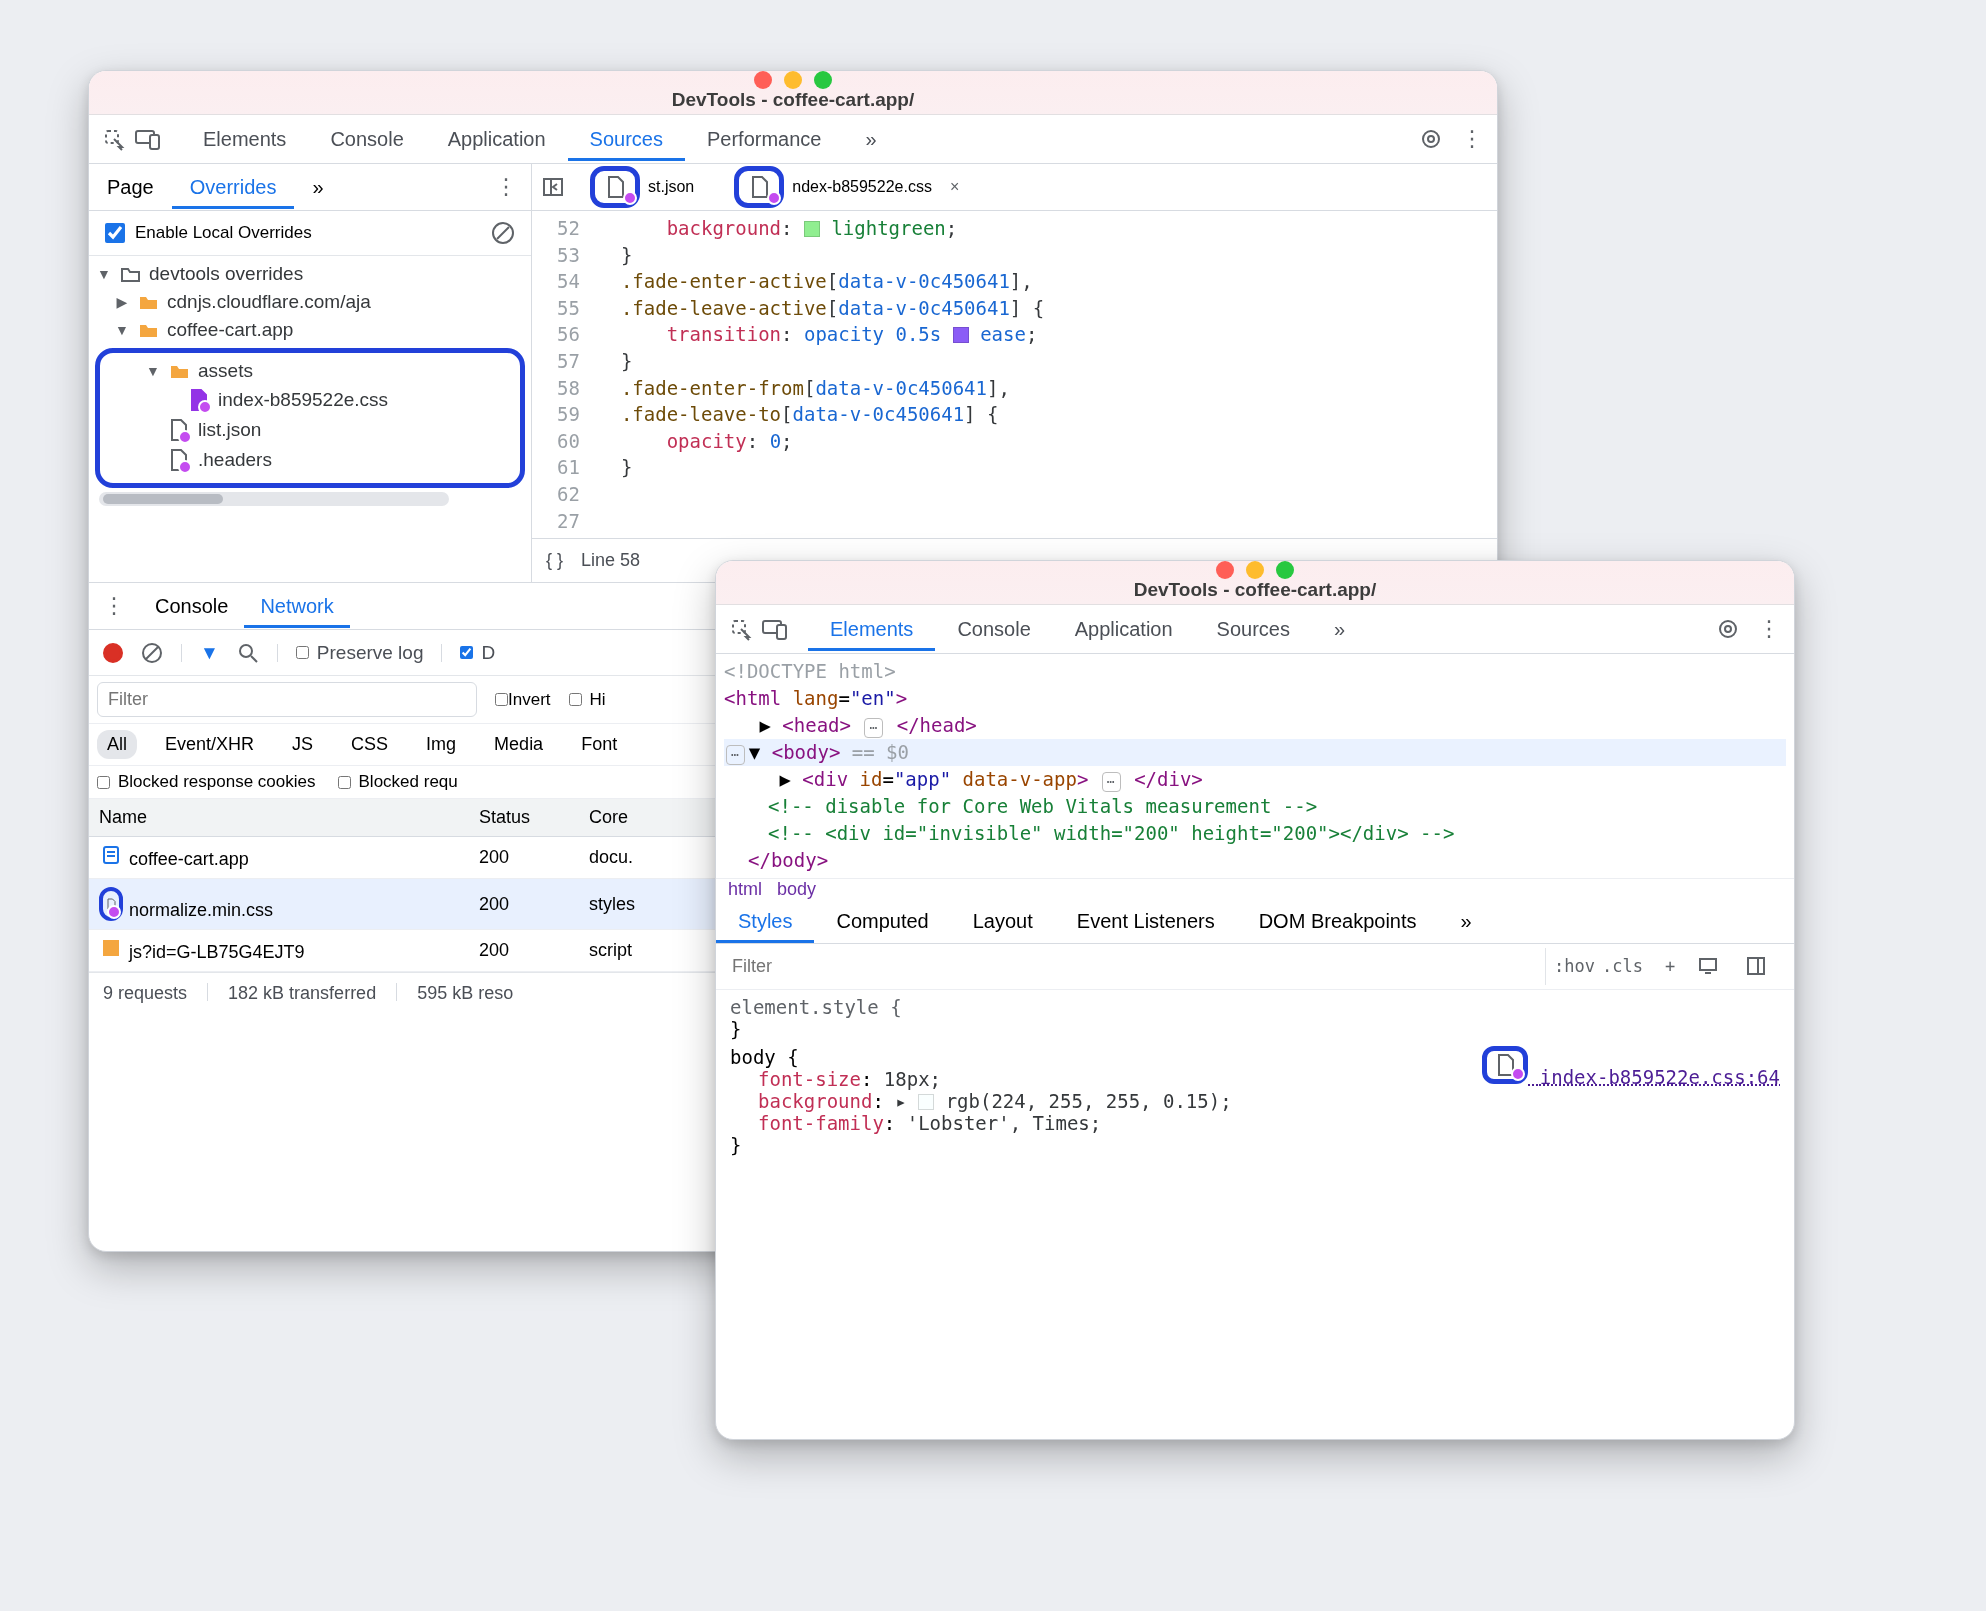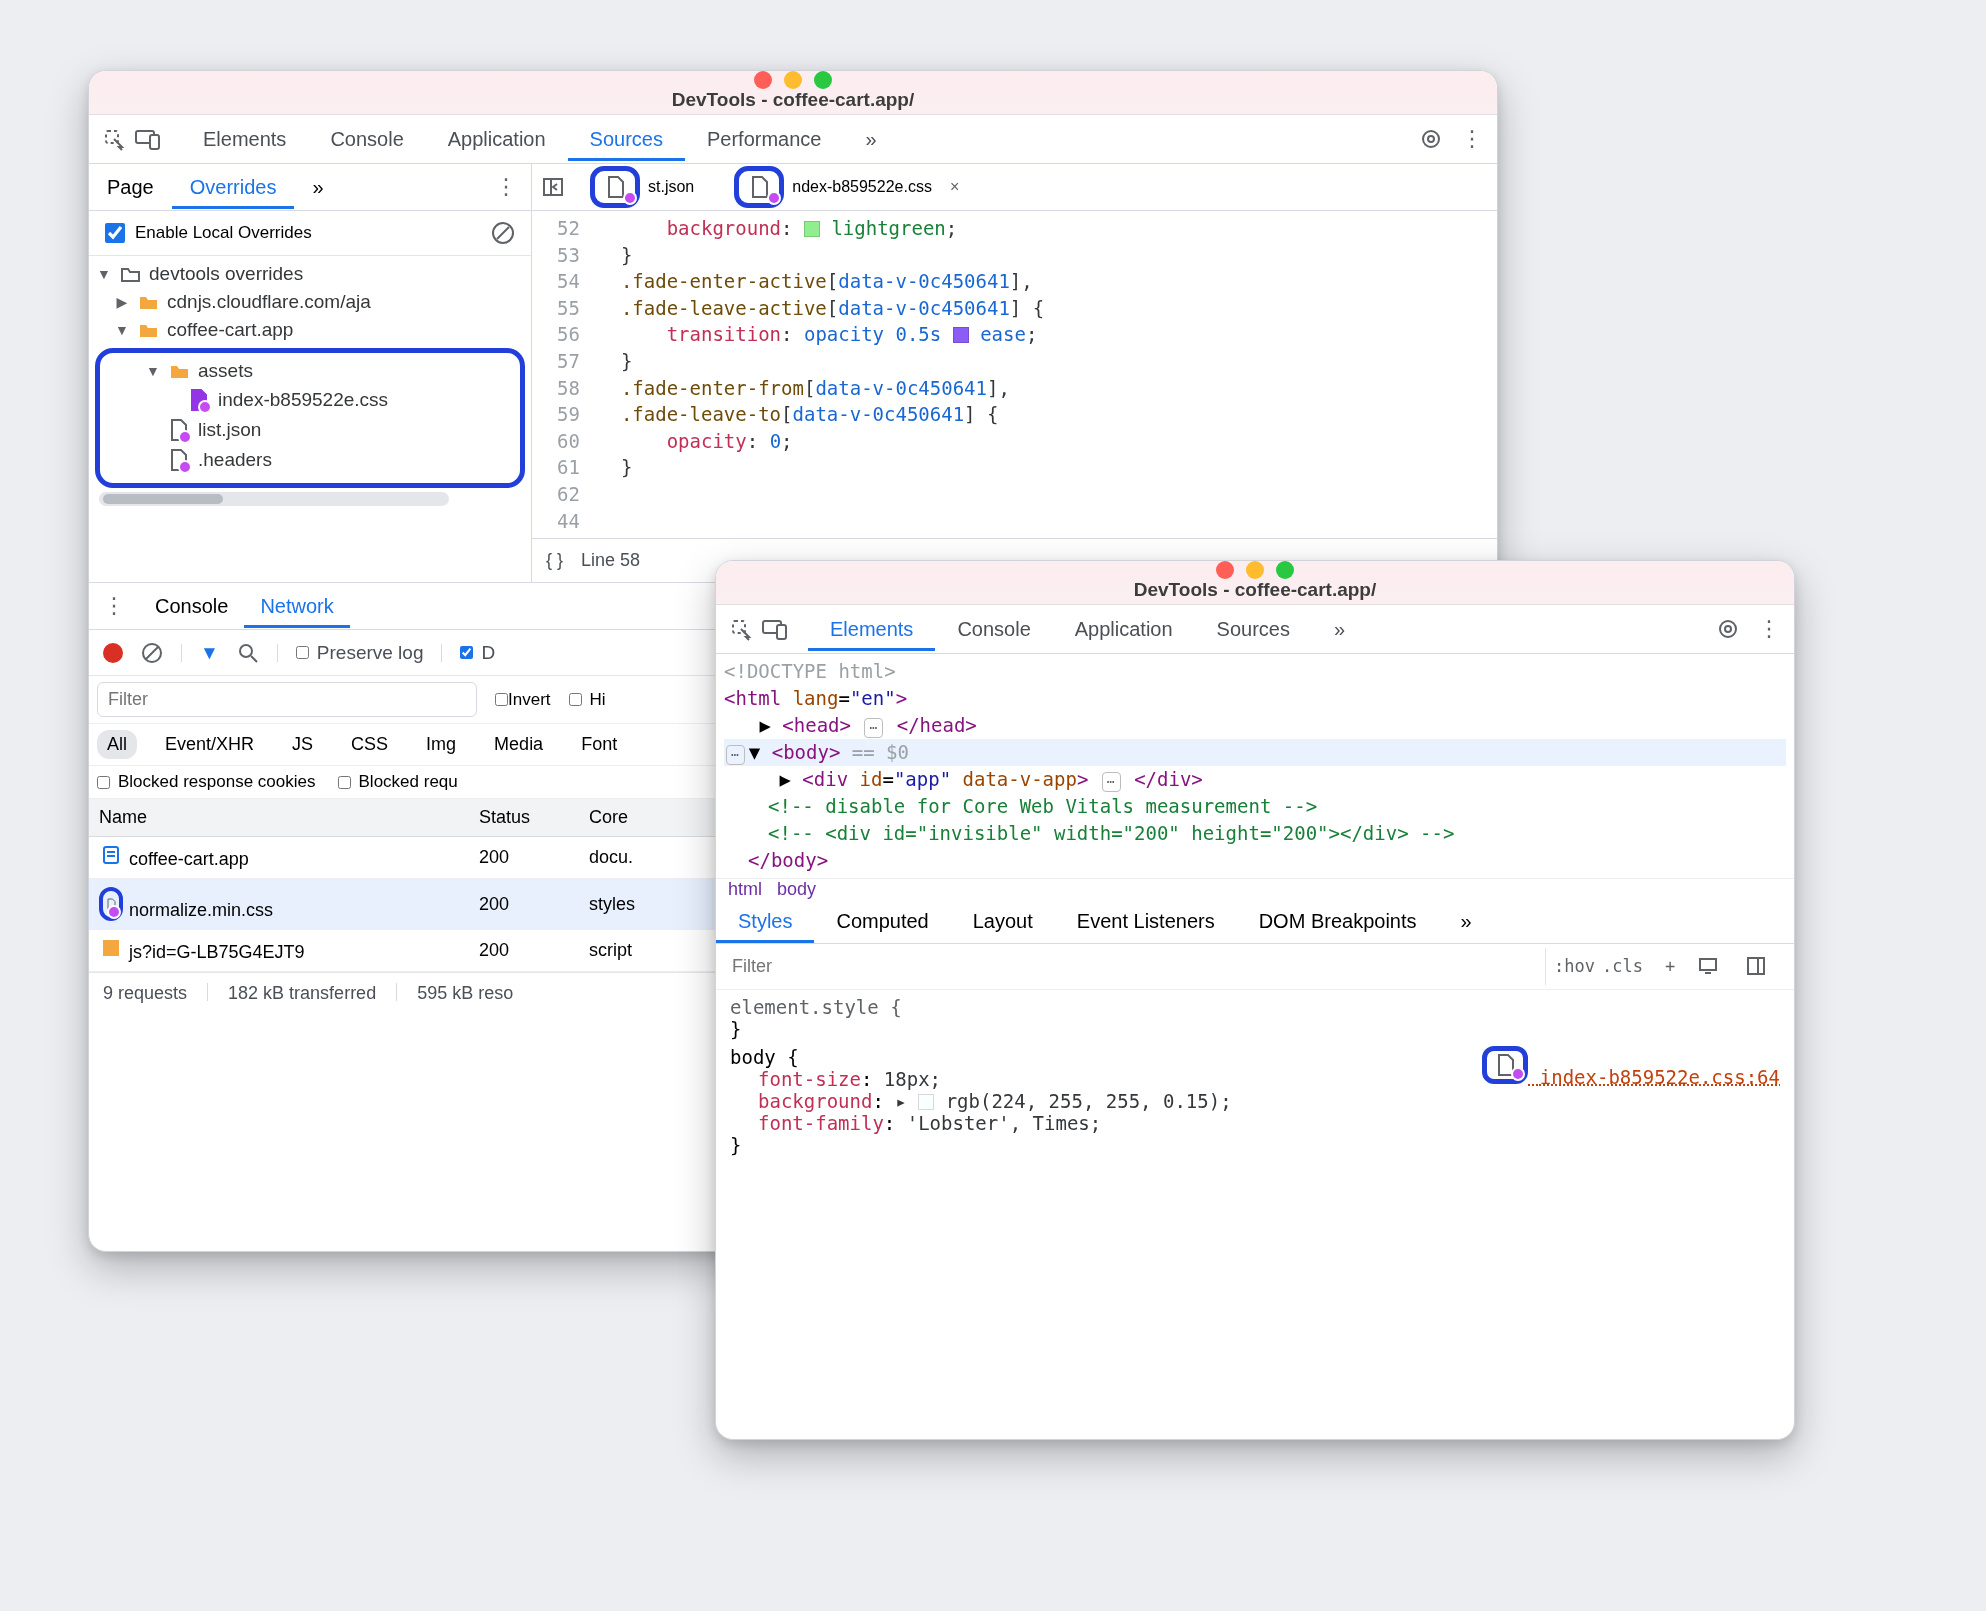--- a/index.html
+++ b/index.html
@@ -163,21 +163,21 @@
   .crumbs { border-top:1px solid #eceef2; padding:0 12px; font-size:18px; color:#6b2fa5;}
   .styles-tabs { display:flex; gap:0; border-bottom:1px solid #d7dbe1; font-size:20px;}
   .styles-tabs .tab{ padding:10px 22px;}
   .styles-tabs .tab.active{ color:#1a73e8; border-bottom:3px solid #1a73e8; padding-bottom:7px;}
   .styles-toolbar { display:flex; align-items:center; gap:8px; padding:4px 8px; border-bottom:1px solid #eceef2;}
   .styles-toolbar input{ flex:1; border:none; border-right:1px solid #e1e4e8; padding:8px 8px; font-size:18px;}
   .styles-toolbar .btn { width:40px; text-align:center; color:#5f6368; font-family:Menlo,monospace; font-size:17px;}
   .styles-pane { font-family:Menlo,Consolas,monospace; font-size:19px; padding:6px 14px; }
   .styles-rule { margin-top:6px;}
   .styles-pane .prop { color:#c12f55; } .styles-pane .val{ color:#35383b;}
-  .rule-src { float:right; color:#c2410c; text-decoration: underline; text-decoration-style: dotted; }
+  .rule-src { float:right; color:#4c1d95; text-decoration: underline; text-decoration-style: dotted; }
   .ring2 { border:5px solid #2240d9; border-radius:12px; padding:2px 6px; display:inline-block; }
   
   svg { display:block; }
   .scrobble {
     height:14px; width:350px; background:#e4e6ea; border-radius:8px; position:relative; margin:4px 10px;
   }
   .scrobble .thumb { position:absolute; left:4px; top:2px; height:10px; width:120px; background:#b8bcc3; border-radius:6px;}
 </style>
 </head>
 <body>
@@ -382,21 +382,21 @@
           </div>
           <div class="ln">
             <div class="num">61</div>
             <div class="code">  <span class="tok-punct">}</span></div>
           </div>
           <div class="ln">
             <div class="num">62</div>
             <div class="code"></div>
           </div>
           <div class="ln">
-            <div class="num">44</div>
+            <div class="num">27</div>
             <div class="code"></div>
           </div>
         </div>
       <div class="statusbar">
         <span>{ }</span>
         <span>Line 58</span>
       </div>
 
     </div>
   </div>

